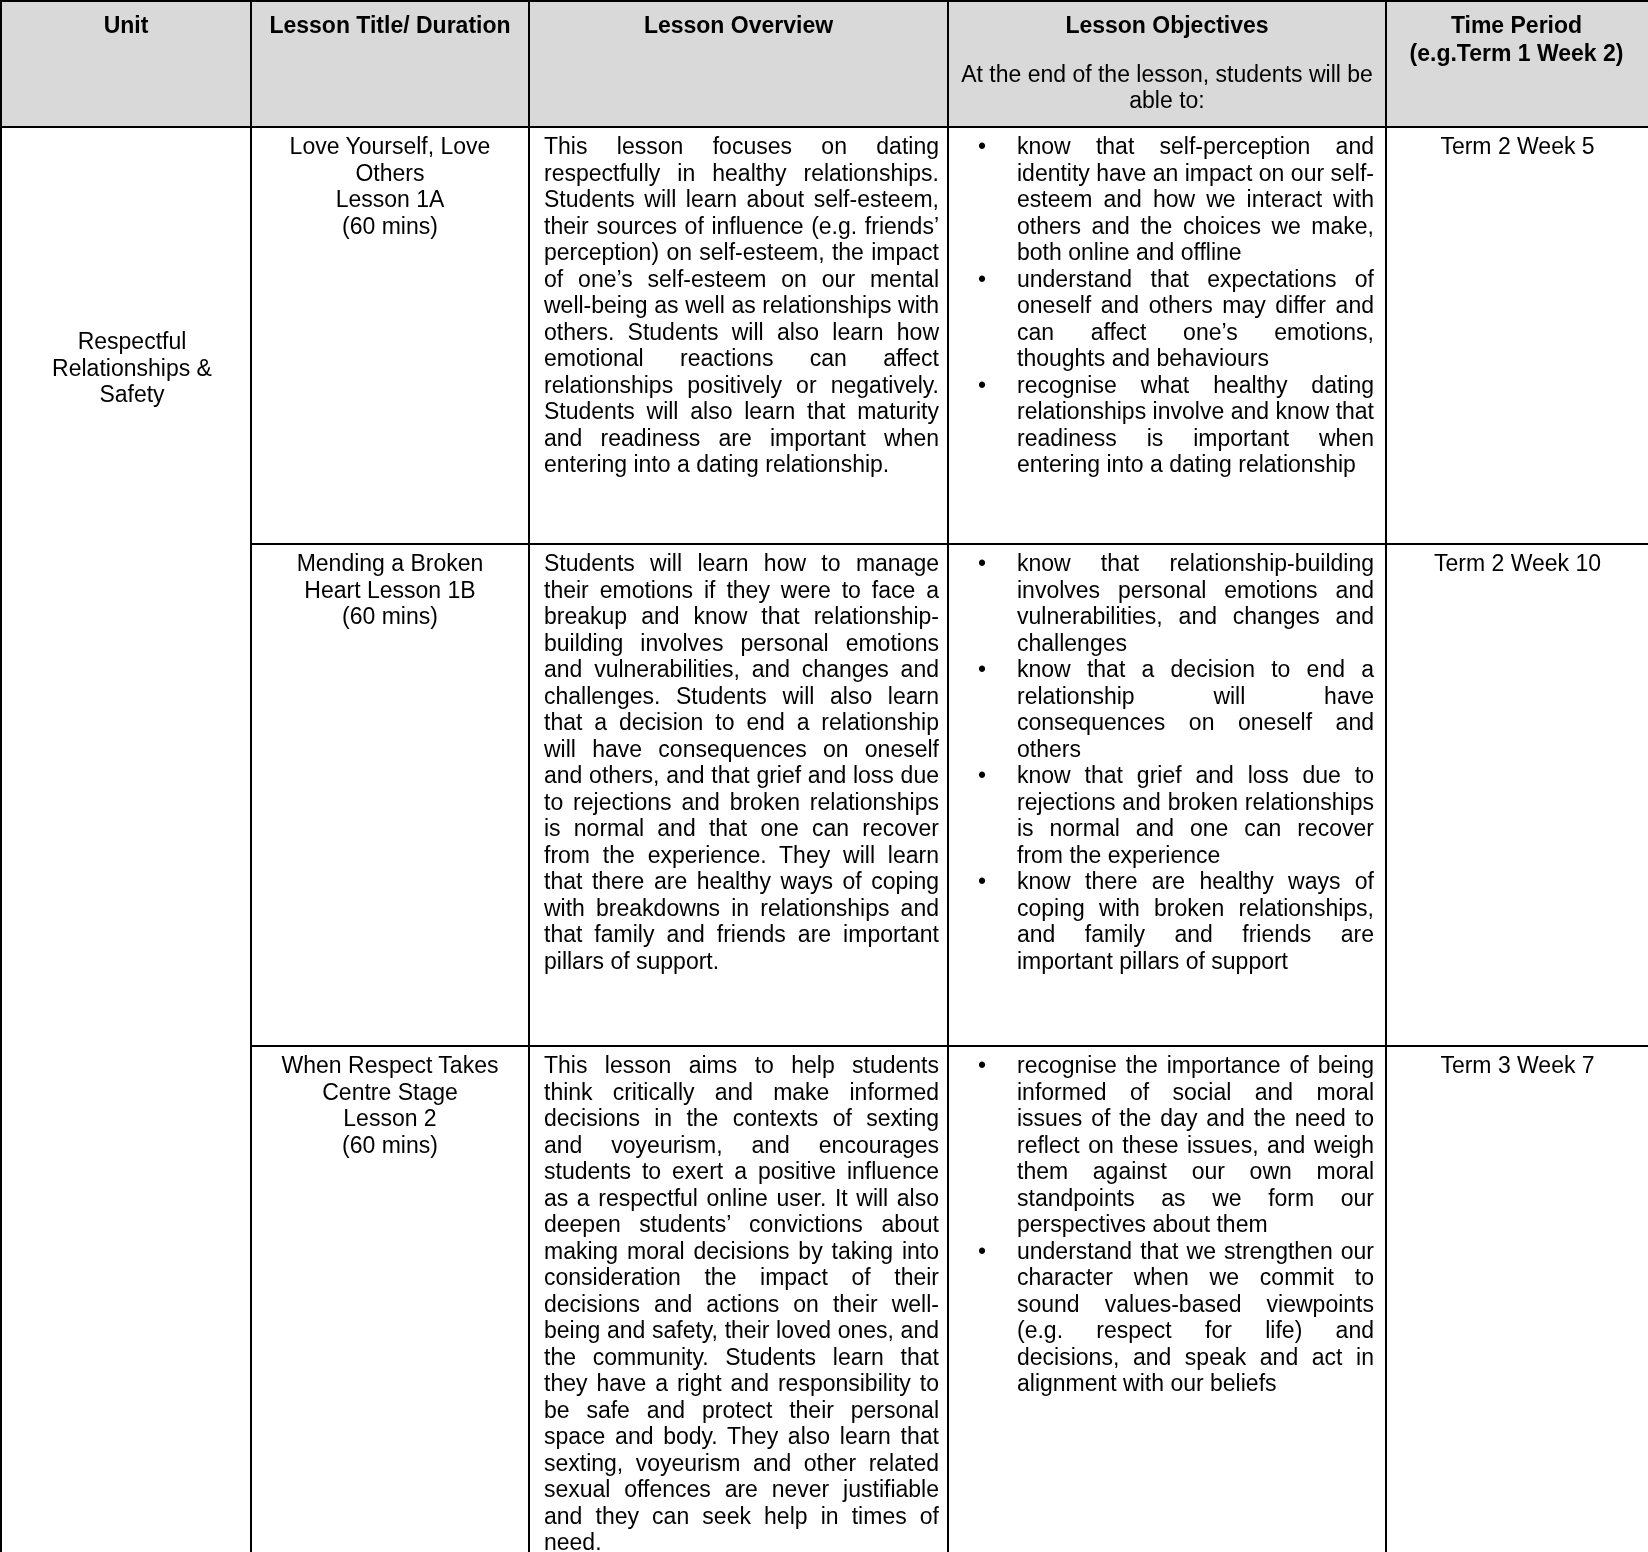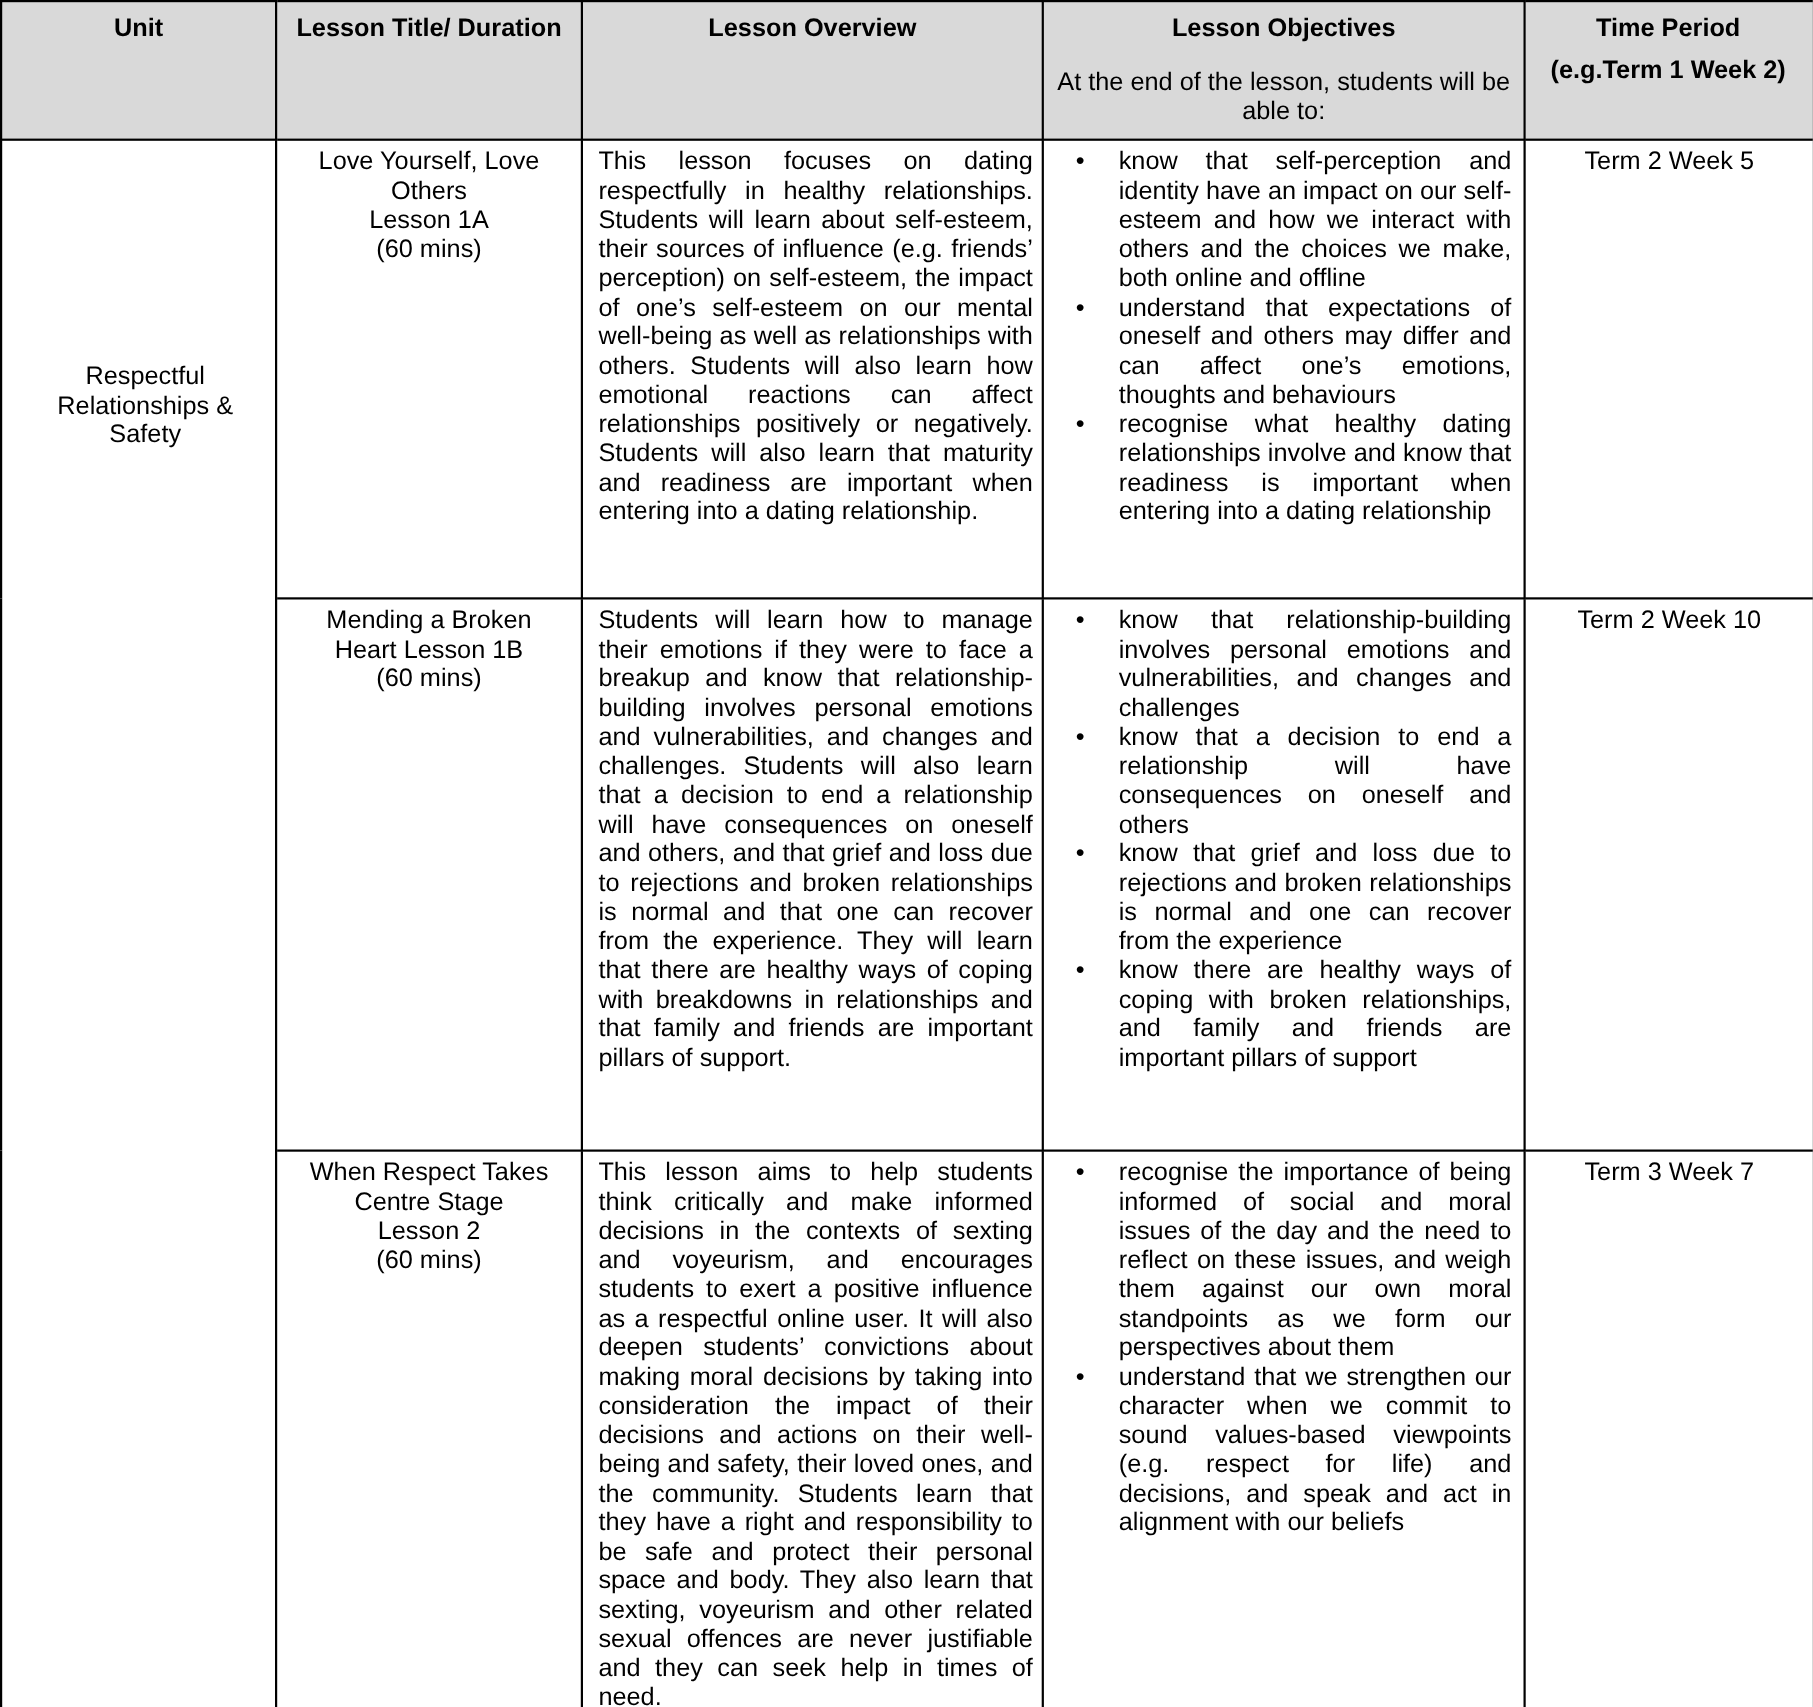--- a/index.html
+++ b/index.html
@@ -30,21 +30,21 @@
     text-align: center;
     padding: 10px 10px 0 10px;
   }
   th.time-h { padding: 10px 4px 0 2px; }
   .hdr-sub {
     font-weight: normal;
     margin-top: 22px;
   }
   .hdr-sub-bold {
     font-weight: bold;
-    margin-top: 11px;
+    margin-top: 1px;
     white-space: nowrap;
   }
   .hdr-line { white-space: nowrap; }
   
   tr.row-1 { height: 417px; }
   tr.row-2 { height: 502px; }
   tr.row-3 { height: 444px; }
   td.unit-cell {
     text-align: center;
     padding-top: 200px;

